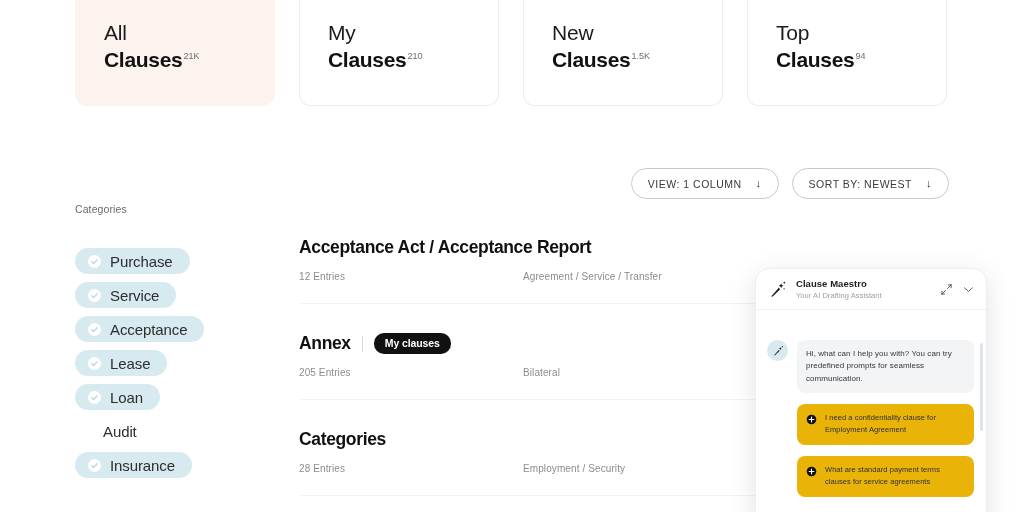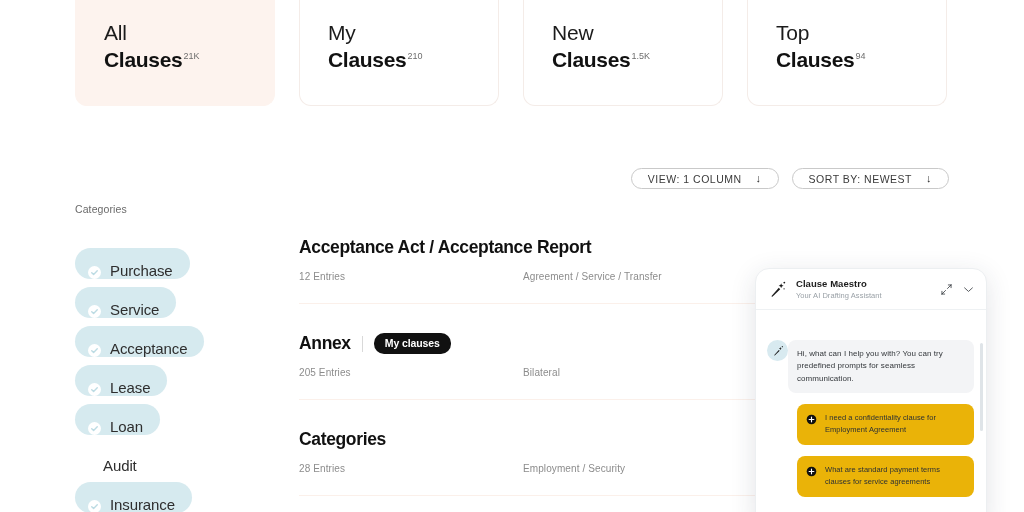--- a/index.html
+++ b/index.html
@@ -32,33 +32,33 @@
   }
   .card-count {
     font-size: 9px; font-weight: 400; color: #6d6d6d;
     vertical-align: super; margin-left: 1px; letter-spacing: 0;
   }
 
   
   .toolbar { position: absolute; right: 75px; top: 168px; display: flex; gap: 13px; }
   .pill-btn {
     display: flex; align-items: center; gap: 14px;
-    height: 21px; padding: 0 16px;
+    height: 31px; padding: 0 16px;
     border: 1px solid #c9c9c9; border-radius: 20px;
     background: #fff; color: #3a3a3a;
     font-size: 10.5px; letter-spacing: .5px; white-space: nowrap;
   }
   .pill-btn .arrow { font-size: 11px; color: #2b2b2b; line-height: 1; }
 
   
   .sidebar { position: absolute; left: 75px; top: 203px; width: 200px; }
   .sidebar-title { font-size: 10.5px; color: #6a6a6a; margin-bottom: 33px; letter-spacing: .1px; }
   .chip {
-    display: inline-flex; align-items: flex-end; gap: 9px;
-    height: 31px; padding: 0 17px 0 13px;
+    display: inline-flex; align-items: center; gap: 9px;
+    height: 26px; padding: 0 17px 0 13px;
     border-radius: 18px; margin-bottom: 8px;
     background: #d6eaef; color: #2e2e2e;
     font-size: 15px; letter-spacing: -.1px;
   }
   .chip.plain { background: transparent; padding-left: 28px; }
   .chip-check {
     width: 13px; height: 13px; flex: none; display: block;
   }
 
   
@@ -95,21 +95,21 @@
     display: flex; align-items: center;
     height: 41px; padding: 0 11px 0 12px;
     border-bottom: 1px solid #eef1f3;
   }
   .wand { width: 19px; height: 19px; flex: none; }
   .chat-id { flex: 1; margin-left: 9px; }
   .chat-name { font-size: 9.5px; font-weight: 700; color: #1d1d1d; letter-spacing: .05px; }
   .chat-sub { font-size: 7.5px; color: #9aa1a7; margin-top: 2px; letter-spacing: .05px; }
   .hicon { width: 13px; height: 13px; flex: none; margin-left: 9px; }
   .chat-body { position: relative; padding: 30px 12px 0 11px; }
-  .msg-row { display: flex; align-items: flex-start; }
+  .msg-row { display: flex; gap: 9px; align-items: flex-start; }
   .avatar {
     width: 21px; height: 21px; flex: none; border-radius: 50%;
     background: #d8eaf0; display: flex; align-items: center; justify-content: center;
   }
   .avatar svg { width: 12px; height: 12px; }
   .bubble {
     background: #f3f4f6; border-radius: 8px;
     padding: 8px 9px; font-size: 8px; line-height: 1.55;
     color: #33373b; letter-spacing: .05px;
   }

